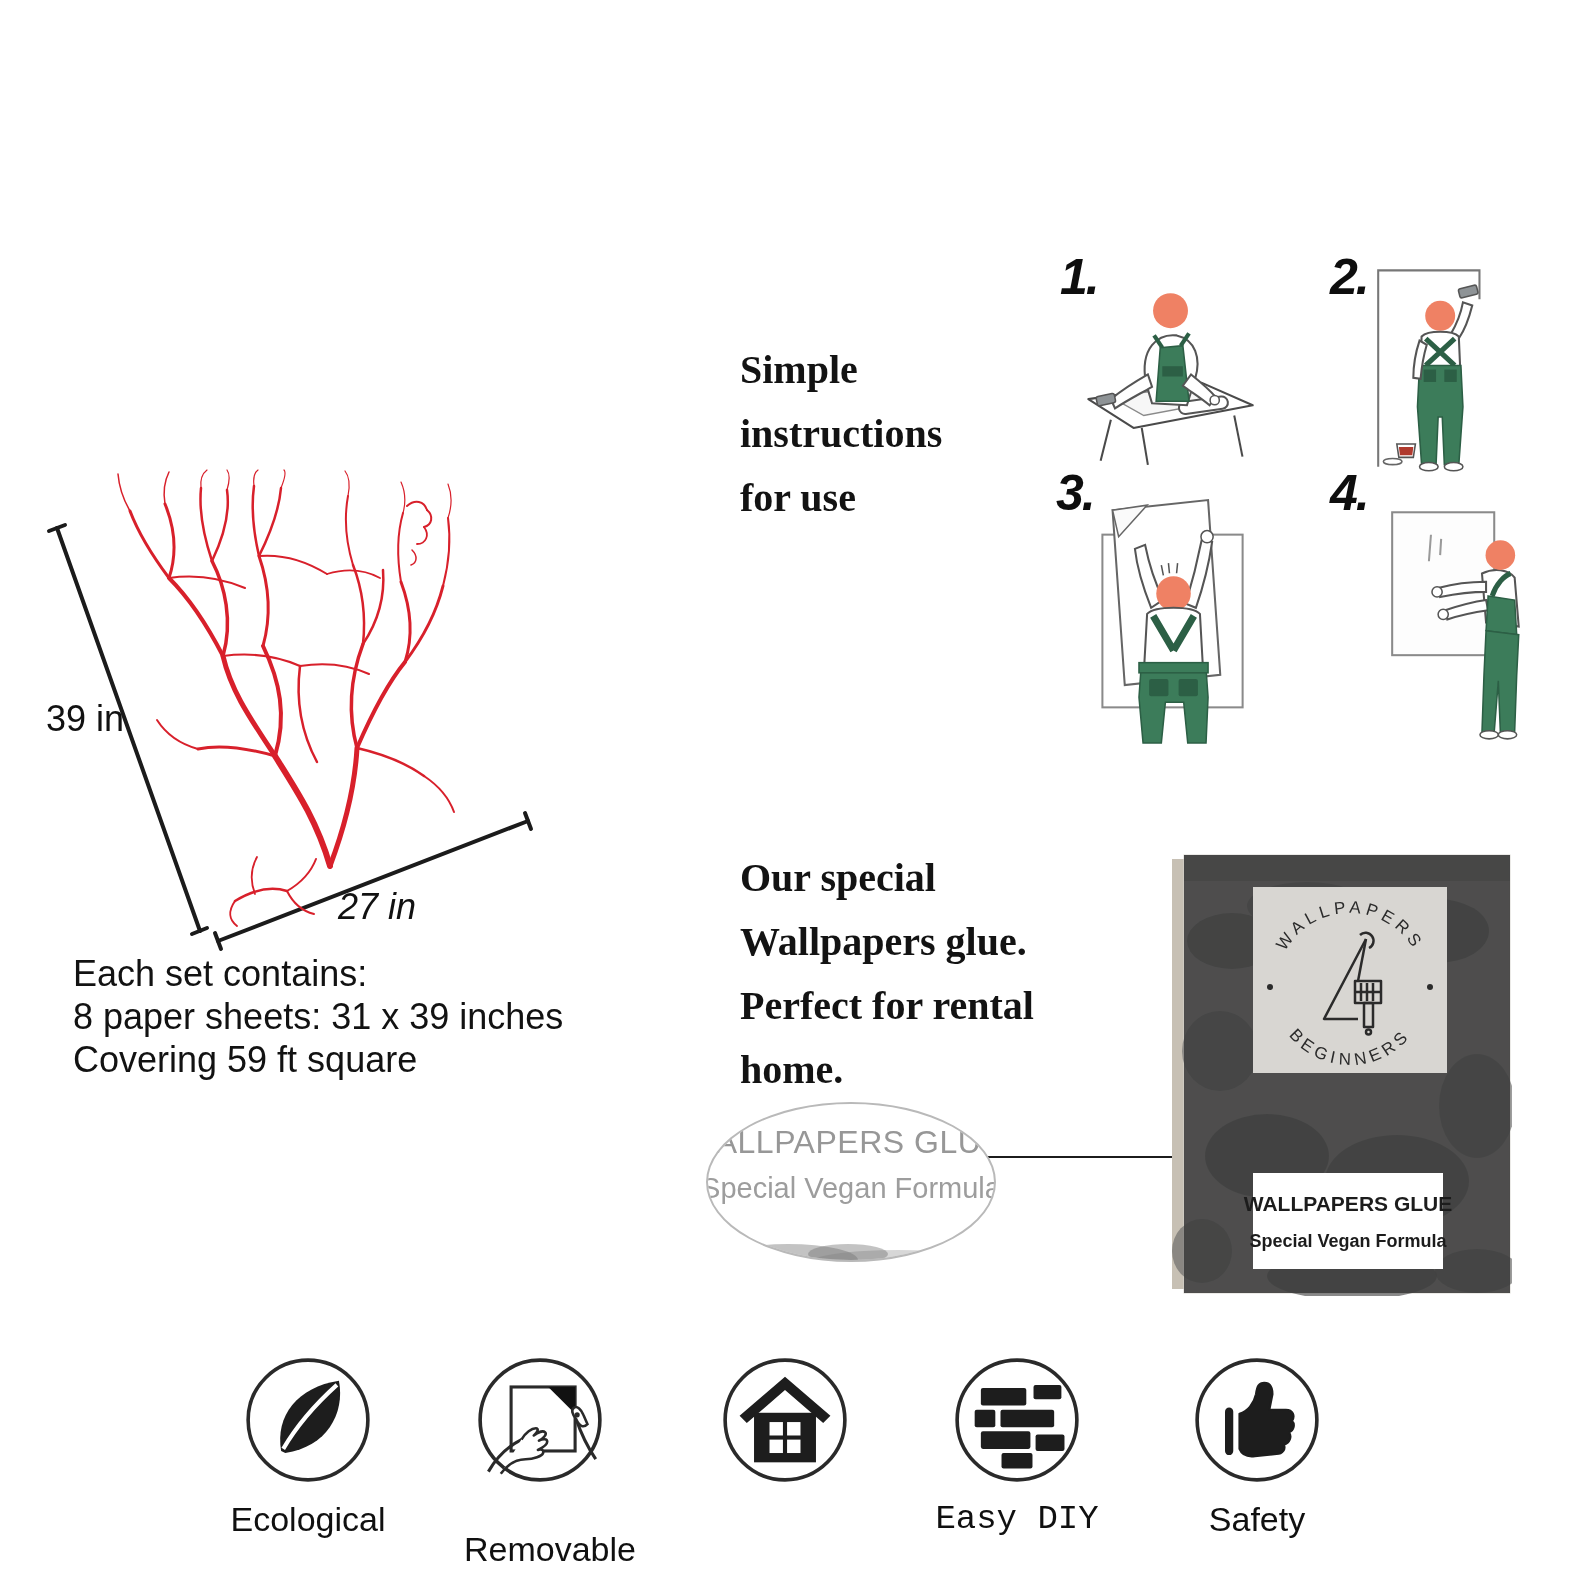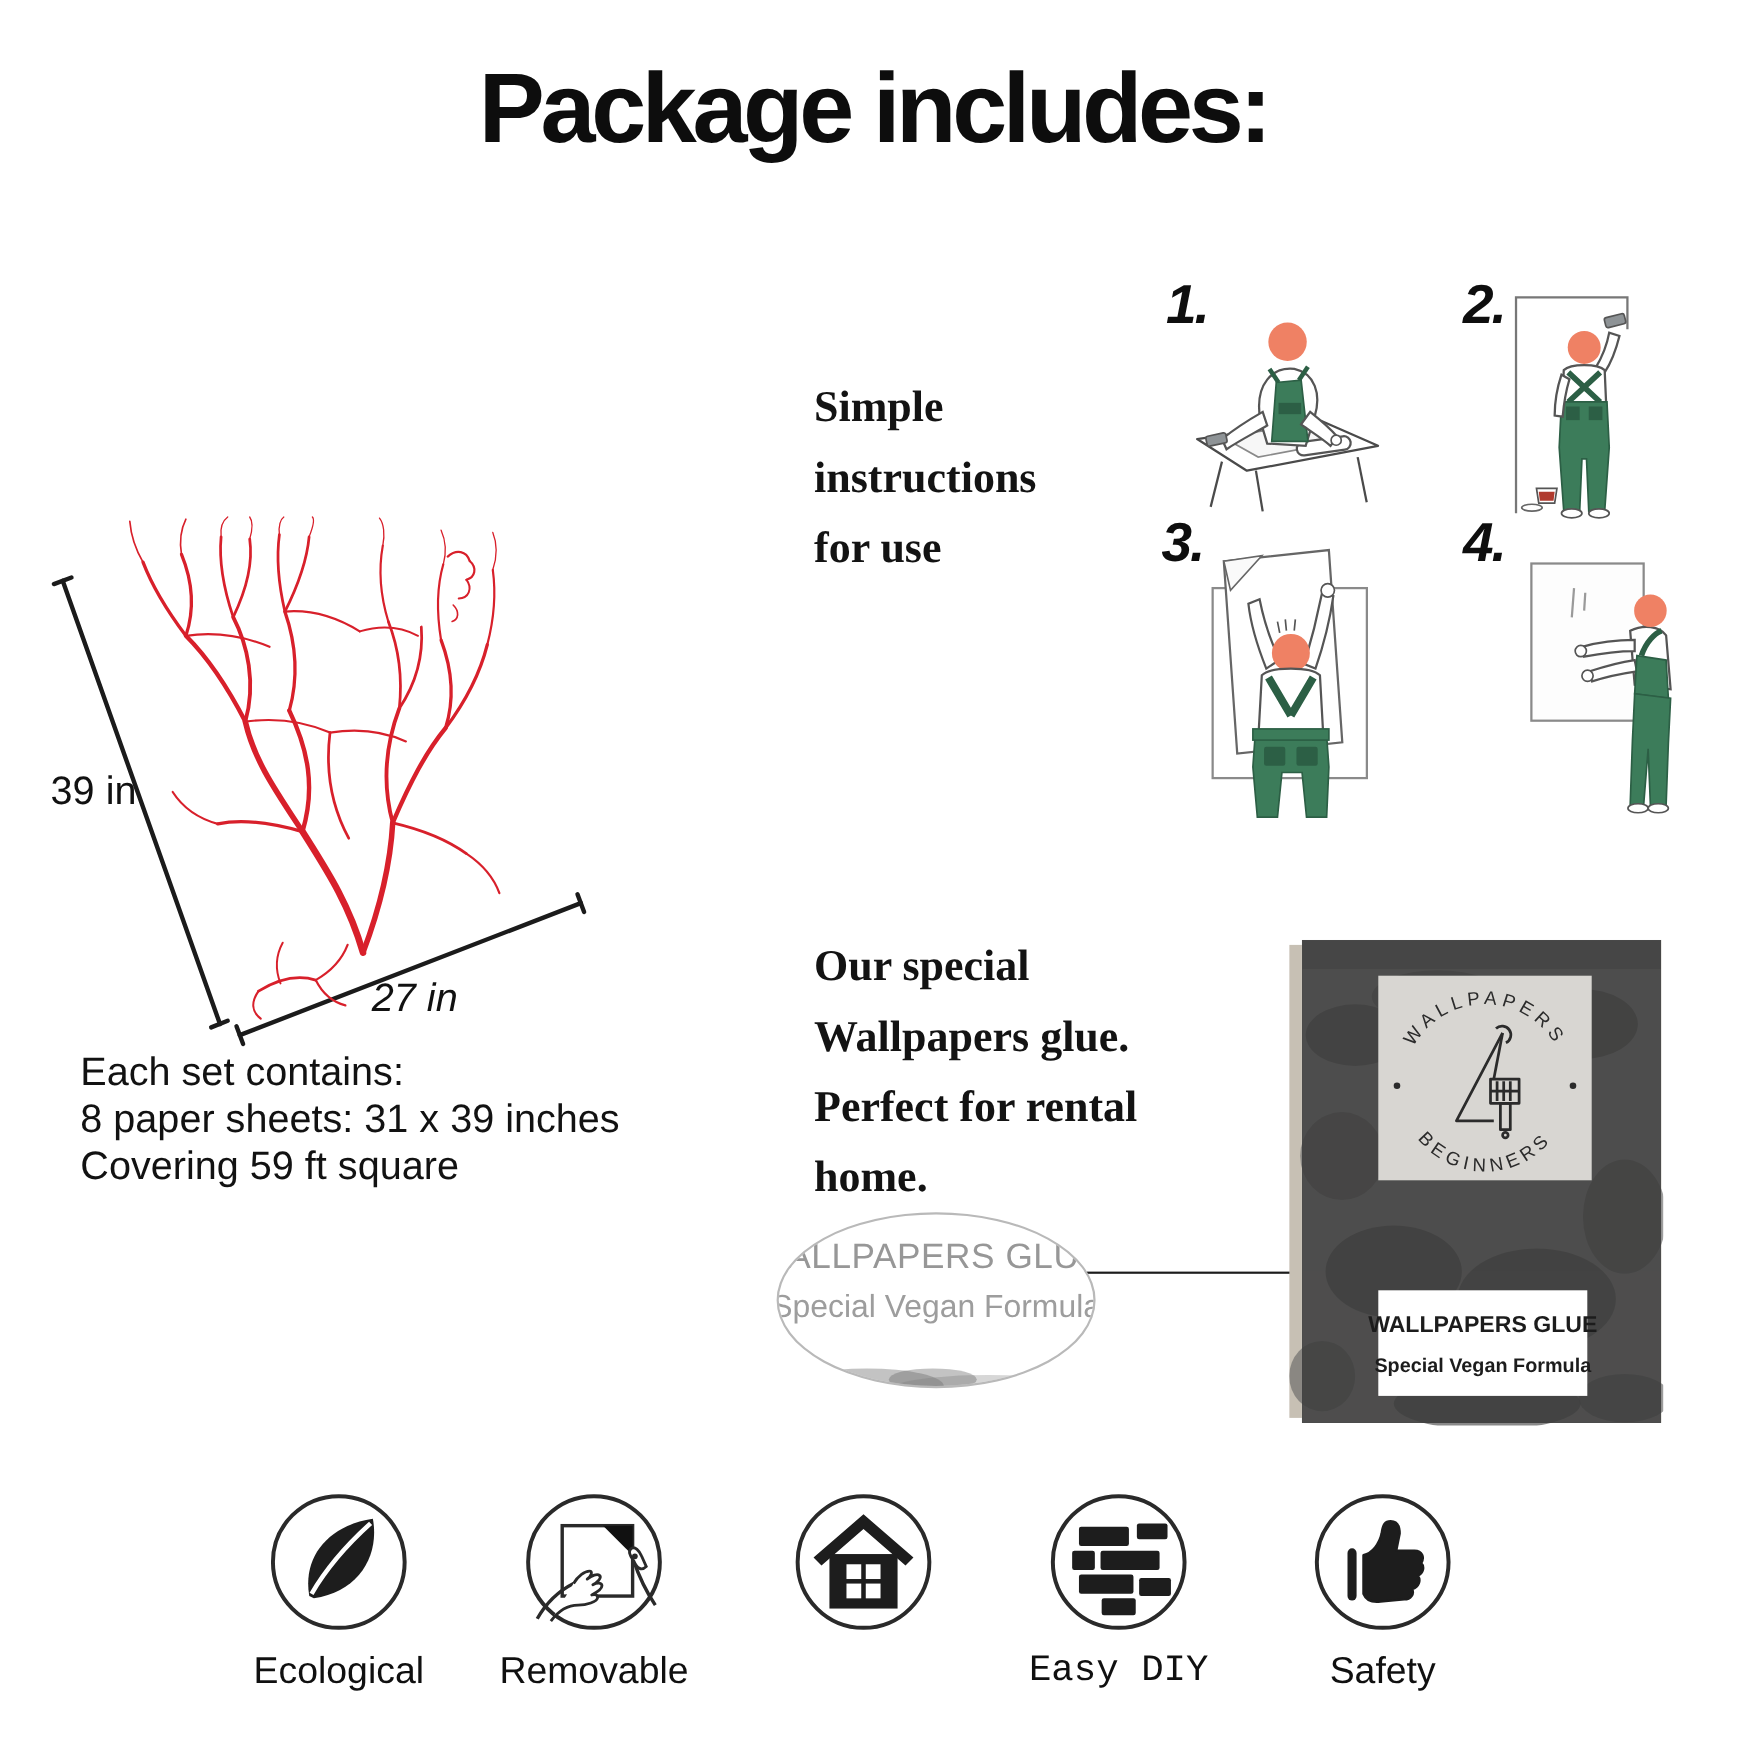--- a/index.html
+++ b/index.html
@@ -34,21 +34,20 @@
 
   .feature-label{width:280px;text-align:center;font-size:34px;color:#101010;top:1500px;}
 
   svg text{font-family:"Liberation Sans",sans-serif;}
 </style>
 </head>
 <body>
 
 <div class="canvas">
 
-  <div class="abs title">Package includes:</div>
 
   <svg class="abs" style="left:35px;top:466px;" width="545" height="505" viewBox="0 0 545 505">
 
     <g stroke="#1b1b1b" stroke-width="4" stroke-linecap="round">
       <line x1="22" y1="62" x2="165" y2="465"></line>
       <line x1="14" y1="65" x2="30" y2="59"></line>
       <line x1="157" y1="468" x2="172" y2="462"></line>
       <line x1="183" y1="475" x2="493" y2="355"></line>
       <line x1="180" y1="467" x2="186" y2="483"></line>
       <line x1="490" y1="347" x2="496" y2="363"></line>
@@ -290,21 +289,21 @@
   <svg class="abs" style="left:476px;top:1356px;" width="128" height="128" viewBox="0 0 124 124">
     <circle cx="62" cy="62" r="58" fill="#fff" stroke="#2a2a2a" stroke-width="3.5"></circle>
     <rect x="34" y="30" width="62" height="62" fill="none" stroke="#2a2a2a" stroke-width="3"></rect>
     <path d="M70,30 L96,30 L96,56 Z" fill="#111"></path>
     <path d="M12,112 C20,98 30,88 44,81" fill="none" stroke="#2a2a2a" stroke-width="3"></path>
     <path d="M44,81 C48,74 54,70 58,70 C61,70 60,74 56,77 C60,74 65,72 67,74 C69,76 65,80 61,82 C65,80 69,80 69,83 C69,86 64,89 60,91 C63,90 66,91 65,94 C64,97 56,100 48,100 C38,100 30,106 24,114" fill="#ffffff" stroke="#2a2a2a" stroke-width="2.5" stroke-linejoin="round"></path>
     <path d="M116,100 C108,88 102,76 97,61" fill="none" stroke="#2a2a2a" stroke-width="3"></path>
     <path d="M97,61 C93,56 92,52 95,50 C98,48 102,52 104,57 L108,66 C104,70 100,68 97,61 Z" fill="#ffffff" stroke="#2a2a2a" stroke-width="2.5"></path>
     <circle cx="98" cy="57" r="2.5" fill="#2a2a2a"></circle>
   </svg>
-  <div class="abs feature-label" style="left:400px;">Removable</div>
+  <div class="abs feature-label" style="left:410px;margin-top:30px;">Removable</div>
 
   <svg class="abs" style="left:721px;top:1356px;" width="128" height="128" viewBox="0 0 124 124">
     <circle cx="62" cy="62" r="58" fill="#fff" stroke="#2a2a2a" stroke-width="3.5"></circle>
     <path d="M62,20 L106,58 L99,65 L62,33 L25,65 L18,58 Z" fill="#1d1d1d"></path>
     <rect x="32" y="55" width="60" height="48" fill="#1d1d1d"></rect>
     <rect x="47" y="64" width="13" height="13" fill="#fff"></rect>
     <rect x="64" y="64" width="13" height="13" fill="#fff"></rect>
     <rect x="47" y="81" width="13" height="13" fill="#fff"></rect>
     <rect x="64" y="81" width="13" height="13" fill="#fff"></rect>
   </svg>

